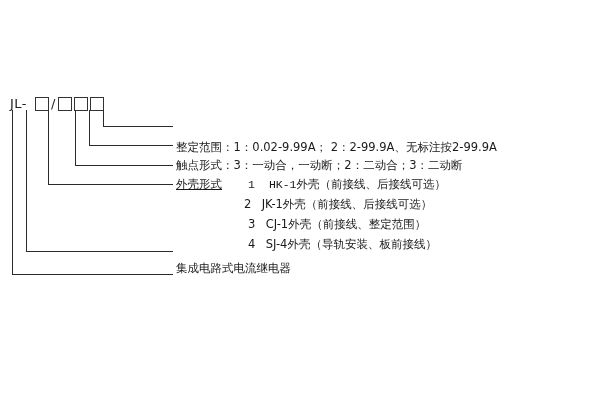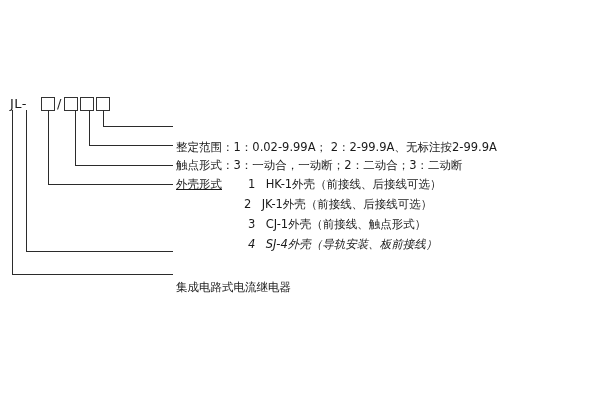--- a/index.html
+++ b/index.html
@@ -25,21 +25,21 @@
     position: absolute;
     left: 10px;
     top: 96px;
     display: flex;
     align-items: center;
     font-size: 13px;
     letter-spacing: 0.5px;
   }
   .code .prefix {
     font-size: 13px;
-    margin-right: 13px;
+    margin-right: 7px;
   }
   .code .box {
     display: inline-block;
     width: 12px;
     height: 12px;
     border: 1px solid #333;
     background: #fff;
     margin: 0 1px;
   }
   .code .slash {
@@ -111,33 +111,33 @@
   <div class="vline" style="left:12px; top:110px; height:165px;"></div>
   <div class="hline" style="left:12px; top:274px; width:161px;"></div>
 
 
   <div class="row" style="left:176px; top:140px;">整定范围：1：0.02-9.99A；  2：2-99.9A、无标注按2-99.9A</div>
 
   <div class="row" style="left:176px; top:158px;">触点形式：3：一动合，一动断；2：二动合；3：二动断</div>
 
   <div class="row" style="left:176px; top:177px;text-decoration:underline;">外壳形式</div>
 
-  <div class="sub" style="left:248px; top:177px;">
+  <div class="sub" style="left:248px; top:177px;font-family:Liberation Mono, monospace;">
     <span class="num">1</span>
     <span>HK-1外壳（前接线、后接线可选）</span>
   </div>
   <div class="sub" style="left:244px; top:197px;">
     <span class="num">2</span>
     <span>JK-1外壳（前接线、后接线可选）</span>
   </div>
   <div class="sub" style="left:248px; top:217px;">
     <span class="num">3</span>
-    <span>CJ-1外壳（前接线、触点形式）</span>
+    <span>CJ-1外壳（前接线、整定范围）</span>
   </div>
-  <div class="sub" style="left:248px; top:237px;font-style:italic;">
+  <div class="sub" style="left:248px; top:237px;">
     <span class="num">4</span>
     <span>SJ-4外壳（导轨安装、板前接线）</span>
   </div>
 
 
-  <div class="row" style="left:176px; top:280px;">集成电路式电流继电器</div>
+  <div class="row" style="left:176px; top:261px;">集成电路式电流继电器</div>
 
 </div>
 
 </body></html>

